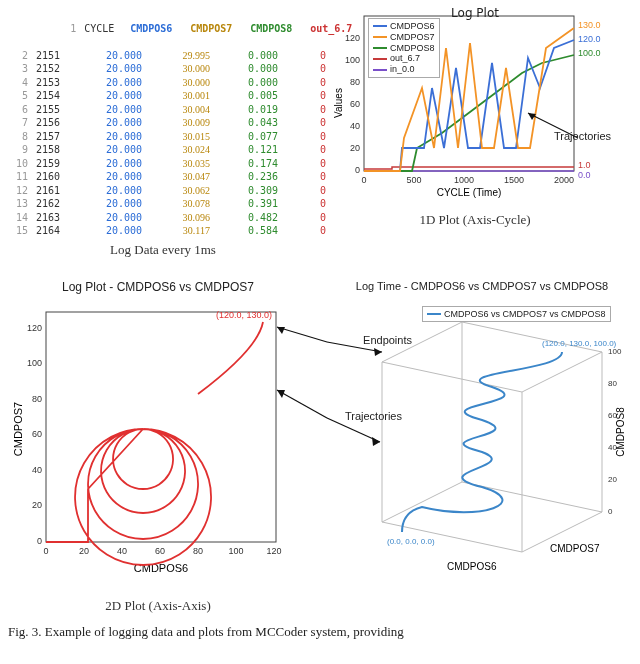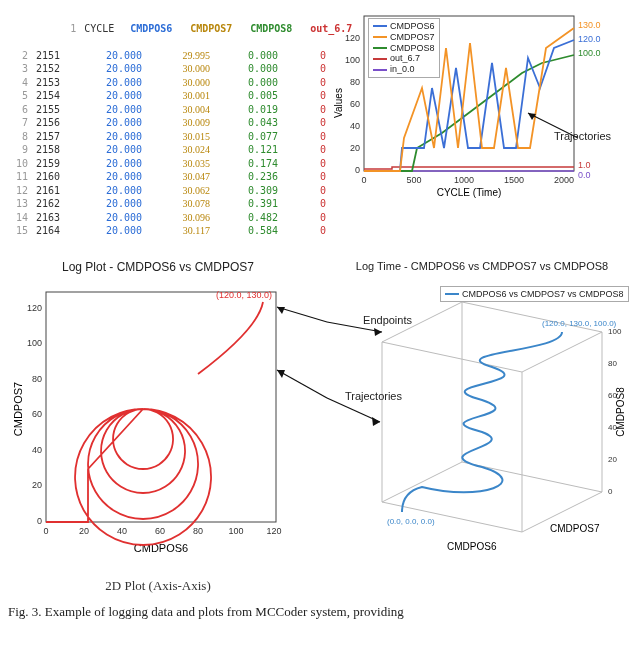--- a/index.html
+++ b/index.html
@@ -61,24 +61,26 @@
           <div class="row-data"><span class="ln">8</span><span class="v0" style="display:inline-block;width:46px;">2157</span><span class="v1" style="display:inline-block;width:60px;text-align:right;padding-right:8px;">20.000</span><span class="v2" style="display:inline-block;width:60px;text-align:right;padding-right:8px;">30.015</span><span class="v3" style="display:inline-block;width:60px;text-align:right;padding-right:8px;">0.077</span><span class="v4" style="display:inline-block;width:40px;text-align:right;">0</span></div>
           <div class="row-data"><span class="ln">9</span><span class="v0" style="display:inline-block;width:46px;">2158</span><span class="v1" style="display:inline-block;width:60px;text-align:right;padding-right:8px;">20.000</span><span class="v2" style="display:inline-block;width:60px;text-align:right;padding-right:8px;">30.024</span><span class="v3" style="display:inline-block;width:60px;text-align:right;padding-right:8px;">0.121</span><span class="v4" style="display:inline-block;width:40px;text-align:right;">0</span></div>
           <div class="row-data"><span class="ln">10</span><span class="v0" style="display:inline-block;width:46px;">2159</span><span class="v1" style="display:inline-block;width:60px;text-align:right;padding-right:8px;">20.000</span><span class="v2" style="display:inline-block;width:60px;text-align:right;padding-right:8px;">30.035</span><span class="v3" style="display:inline-block;width:60px;text-align:right;padding-right:8px;">0.174</span><span class="v4" style="display:inline-block;width:40px;text-align:right;">0</span></div>
           <div class="row-data"><span class="ln">11</span><span class="v0" style="display:inline-block;width:46px;">2160</span><span class="v1" style="display:inline-block;width:60px;text-align:right;padding-right:8px;">20.000</span><span class="v2" style="display:inline-block;width:60px;text-align:right;padding-right:8px;">30.047</span><span class="v3" style="display:inline-block;width:60px;text-align:right;padding-right:8px;">0.236</span><span class="v4" style="display:inline-block;width:40px;text-align:right;">0</span></div>
           <div class="row-data"><span class="ln">12</span><span class="v0" style="display:inline-block;width:46px;">2161</span><span class="v1" style="display:inline-block;width:60px;text-align:right;padding-right:8px;">20.000</span><span class="v2" style="display:inline-block;width:60px;text-align:right;padding-right:8px;">30.062</span><span class="v3" style="display:inline-block;width:60px;text-align:right;padding-right:8px;">0.309</span><span class="v4" style="display:inline-block;width:40px;text-align:right;">0</span></div>
           <div class="row-data"><span class="ln">13</span><span class="v0" style="display:inline-block;width:46px;">2162</span><span class="v1" style="display:inline-block;width:60px;text-align:right;padding-right:8px;">20.000</span><span class="v2" style="display:inline-block;width:60px;text-align:right;padding-right:8px;">30.078</span><span class="v3" style="display:inline-block;width:60px;text-align:right;padding-right:8px;">0.391</span><span class="v4" style="display:inline-block;width:40px;text-align:right;">0</span></div>
           <div class="row-data"><span class="ln">14</span><span class="v0" style="display:inline-block;width:46px;">2163</span><span class="v1" style="display:inline-block;width:60px;text-align:right;padding-right:8px;">20.000</span><span class="v2" style="display:inline-block;width:60px;text-align:right;padding-right:8px;">30.096</span><span class="v3" style="display:inline-block;width:60px;text-align:right;padding-right:8px;">0.482</span><span class="v4" style="display:inline-block;width:40px;text-align:right;">0</span></div>
           <div class="row-data"><span class="ln">15</span><span class="v0" style="display:inline-block;width:46px;">2164</span><span class="v1" style="display:inline-block;width:60px;text-align:right;padding-right:8px;">20.000</span><span class="v2" style="display:inline-block;width:60px;text-align:right;padding-right:8px;">30.117</span><span class="v3" style="display:inline-block;width:60px;text-align:right;padding-right:8px;">0.584</span><span class="v4" style="display:inline-block;width:40px;text-align:right;">0</span></div>
         </div>
     </div>
+    <div class="caption">Log Data every 1ms</div>
   </div>
 
   <div class="top-right">
     <div style="position:relative; height:200px;">
+      <div class="plot-title" style="top:-2px;">Log Plot</div>
       <svg width="280" height="190" style="margin-left:14px;">
         <rect x="32" y="8" width="210" height="155" fill="#fff" stroke="#444"></rect>
 
         <g font-size="9" fill="#333">
           <text x="28" y="165" text-anchor="end">0</text>
           <text x="28" y="143" text-anchor="end">20</text>
           <text x="28" y="121" text-anchor="end">40</text>
           <text x="28" y="99" text-anchor="end">60</text>
           <text x="28" y="77" text-anchor="end">80</text>
           <text x="28" y="55" text-anchor="end">100</text>
@@ -132,20 +134,21 @@
             <span>in_0.0</span>
           </div>
       </div>
 
       <svg style="position:absolute; left:200px; top:100px;" width="80" height="40">
         <line x1="60" y1="30" x2="10" y2="5" stroke="#111" stroke-width="1.2"></line>
         <polygon points="10,5 18,6 14,12" fill="#111"></polygon>
       </svg>
       <div class="annot" style="left:236px; top:122px; font-weight:normal;">Trajectories</div>
     </div>
+    <div class="caption">1D Plot (Axis-Cycle)</div>
   </div>
 </div>
 
 <div class="row" style="margin-top:22px;gap:24px;">
 
   <div class="bottom-left">
     <div style="text-align:center;font-size:12px;">Log Plot - CMDPOS6 vs CMDPOS7</div>
     <div style="position:relative;height:300px;">
       <svg width="300" height="290">
         <rect x="38" y="18" width="230" height="230" fill="#fff" stroke="#444"></rect>
@@ -213,21 +216,21 @@
 
         <path fill="none" stroke="#3b86c9" stroke-width="2" d="M70,240 Q70,220 90,215
              C150,230 200,210 150,195
              C90,180 190,175 150,160
              C90,145 200,145 150,128
              C90,112 210,112 160,95
              C110,80 230,80 230,60"></path>
         <text x="55" y="252" font-size="8" fill="#3b86c9">(0.0, 0.0, 0.0)</text>
         <text x="210" y="54" font-size="8" fill="#3b86c9">(120.0, 130.0, 100.0)</text>
       </svg>
-      <div class="legend-box" style="left:108px; top:14px;">
+      <div class="legend-box" style="left:90px; top:14px;">
         <div class="legend-item">
             <span class="swatch" style="background:#3b86c9"></span>
             <span>CMDPOS6 vs CMDPOS7 vs CMDPOS8</span>
           </div>
       </div>
 
       <div class="annot" style="left:-20px; top:42px; width:100px; text-align:right;">Endpoints</div>
       <div class="annot" style="left:-30px; top:118px; width:100px; text-align:right;">Trajectories</div>
       <svg style="position:absolute; left:-60px; top:30px;" width="120" height="160">
         <line x1="55" y1="20" x2="5" y2="5" stroke="#111" stroke-width="1.2"></line>

